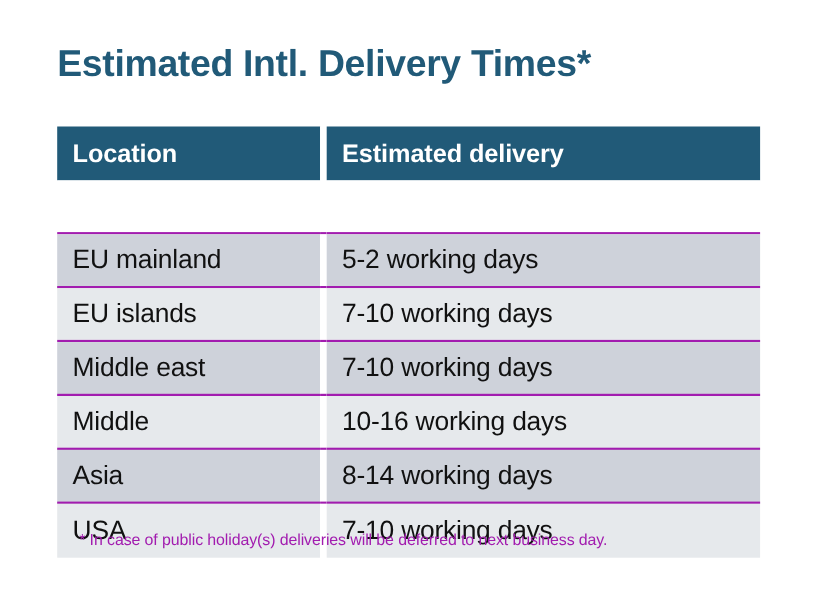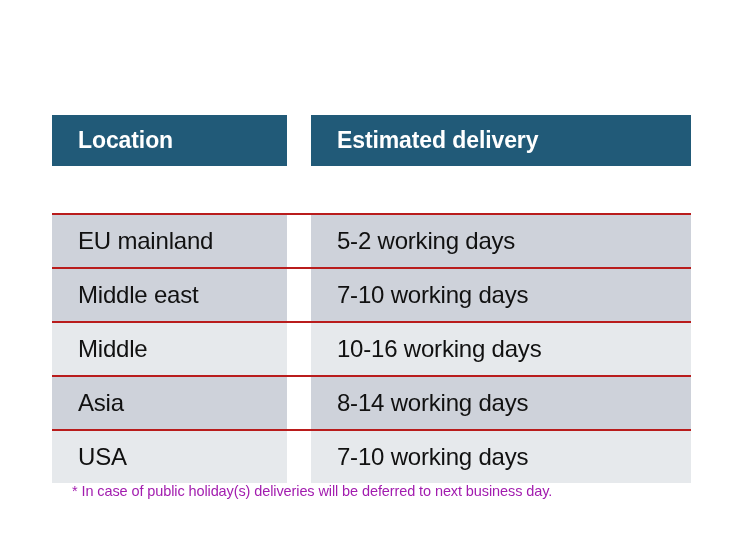--- a/index.html
+++ b/index.html
@@ -43,21 +43,21 @@
     border-collapse: separate;
     border-spacing: 0;
   }
 
   .delivery-table tr {
     height: 49px;
   }
 
   .delivery-table th,
   .delivery-table td {
-    padding: 12px;
+    padding: 0;
     vertical-align: middle;
     text-align: left;
     box-sizing: border-box;
   }
 
   
   .col-location   { width: 261px; }
   .col-gutter     { width: 8px; background: #ffffff !important; }
   .col-delivery   { width: 438px; }
 
@@ -84,21 +84,21 @@
   .table-body td {
     font-size: 24px;
     font-weight: normal;
     color: #111111;
     height: 49px;
     letter-spacing: -0.2px;
   }
   .table-body td .cell-text { padding-left: 14px; }
 
   
-  .table-body tr td { border-bottom: 2px solid #b91c1c; }
+  .table-body tr td { border-bottom: 2px solid #a21caf; }
   .table-body tr:last-child td { border-bottom: none; }
 
   .cell-text {
     display: block;
     white-space: nowrap;
   }
 
   
   .footnote {
     position: absolute;
@@ -109,20 +109,21 @@
     color: #a21caf;
     white-space: nowrap;
     letter-spacing: -0.1px;
   }
 </style>
 </head>
 <body>
 
 <div class="page">
 
+  <div class="page-title">Estimated Intl. Delivery Times*</div>
 
   <table class="delivery-table">
     <thead class="table-head">
       <tr>
         <th class="col-location">
           <span class="cell-text">Location</span>
         </th>
         <th class="col-gutter"></th>
         <th class="col-delivery">
           <span class="cell-text">Estimated delivery</span>
@@ -140,20 +141,29 @@
       <tr class="row-odd">
         <td class="col-location">
           <span class="cell-text">EU mainland</span>
         </td>
         <td class="col-gutter"></td>
         <td class="col-delivery">
           <span class="cell-text">5-2 working days</span>
         </td>
       </tr>
 
+      <tr class="row-even">
+        <td class="col-location">
+          <span class="cell-text">EU islands</span>
+        </td>
+        <td class="col-gutter"></td>
+        <td class="col-delivery">
+          <span class="cell-text">7-10 working days</span>
+        </td>
+      </tr>
 
       <tr class="row-odd">
         <td class="col-location">
           <span class="cell-text">Middle east</span>
         </td>
         <td class="col-gutter"></td>
         <td class="col-delivery">
           <span class="cell-text">7-10 working days</span>
         </td>
       </tr>

